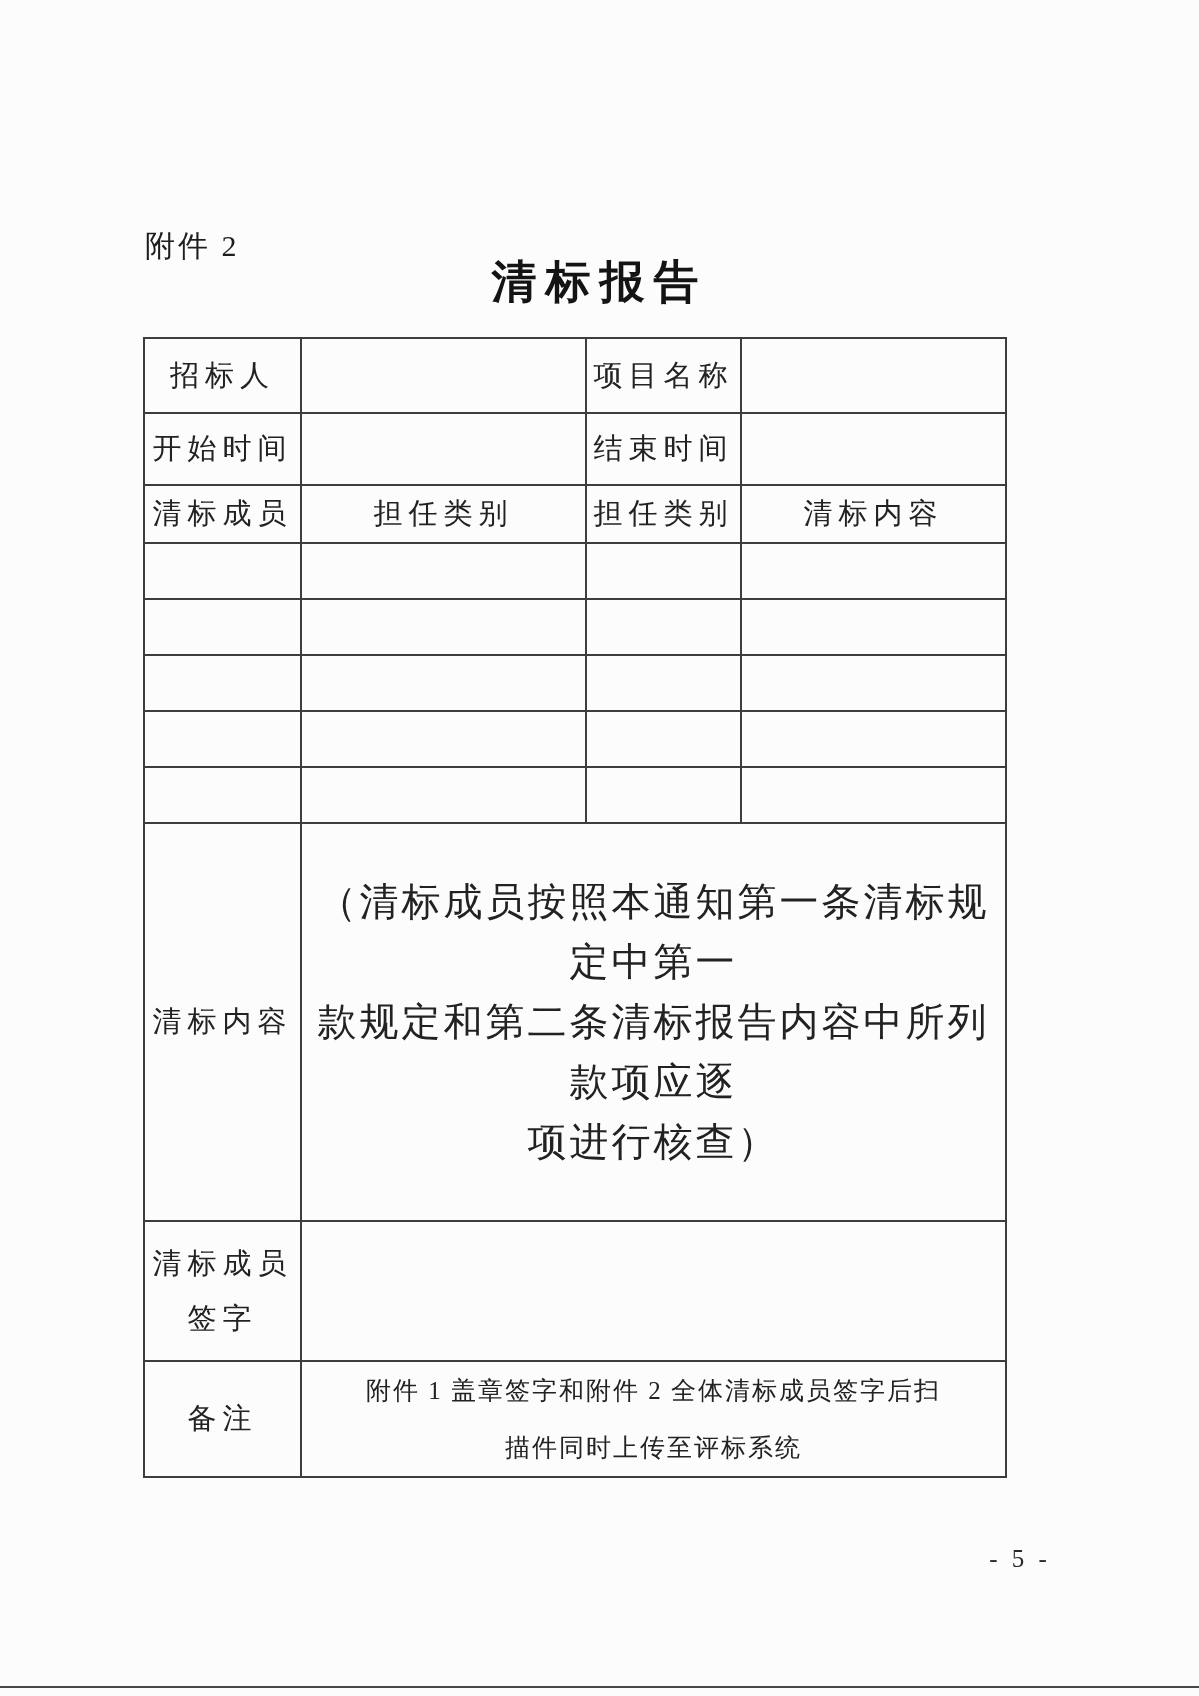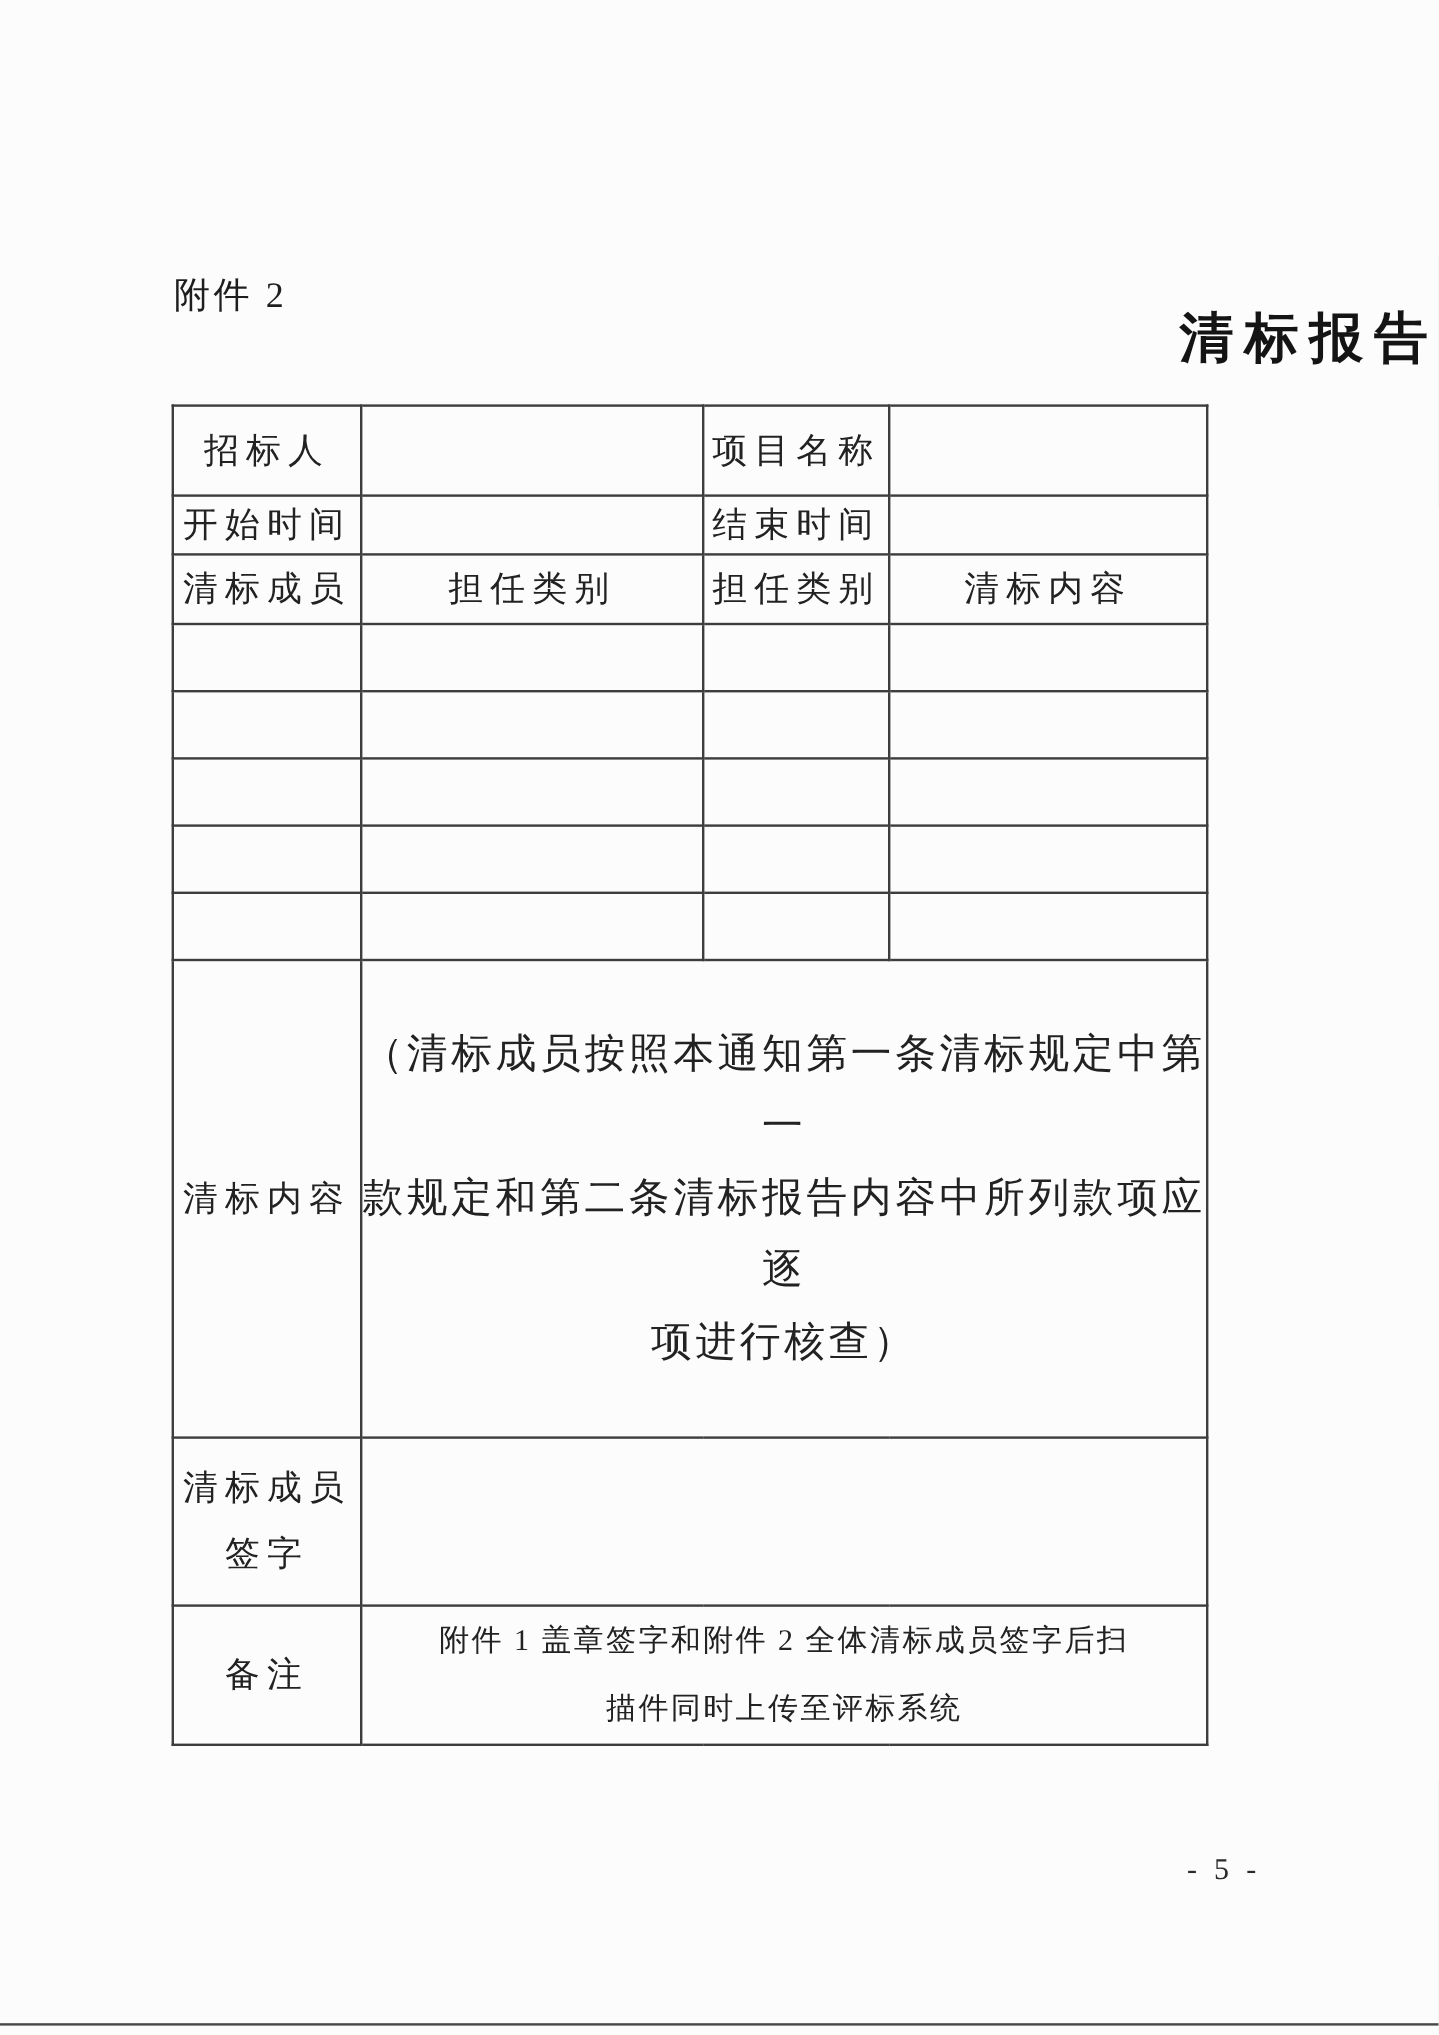--- a/index.html
+++ b/index.html
@@ -11,47 +11,47 @@
     color:#1e1e1e;
     overflow:hidden;
     margin:0 auto;
   }
   .attachment{
     position:absolute;left:145px;top:226px;
     font-size:30px;letter-spacing:3px;
   }
   .doc-title{
     position:absolute;left:0;top:252px;width:1199px;
-    text-align:right;
+    text-align:center;
     font-family:"Liberation Sans","DejaVu Sans",sans-serif;
     font-weight:700;
     font-size:45px;letter-spacing:9px;
     color:#141414;
   }
   table.report{
     position:absolute;left:143px;top:337px;
     width:862px;
     border-collapse:collapse;table-layout:fixed;
   }
   table.report td{
     border:2px solid #3d3d3d;
     text-align:center;vertical-align:middle;
     font-size:29px;letter-spacing:6px;
     padding:0;
     color:#222;
   }
   tr.r1{height:75px;}
-  tr.r2{height:49px;}
+  tr.r2{height:72px;}
   tr.r3{height:58px;}
   tbody.empty tr{height:56px;}
   tr.content-row{height:398px;}
   tr.sig-row{height:140px;}
   tr.remark-row{height:114px;}
   .content-line{
-    line-height:60px;font-size:34px;letter-spacing:3px;
+    line-height:60px;font-size:39px;letter-spacing:3px;
     text-align:center;
   }
   .sig-line{line-height:55px;letter-spacing:6px;}
   .remark-line{
     line-height:57px;font-size:25px;letter-spacing:2px;
     text-align:center;
   }
   .page-number{
     position:absolute;left:960px;top:1545px;width:120px;
     text-align:center;font-size:25px;letter-spacing:4px;

